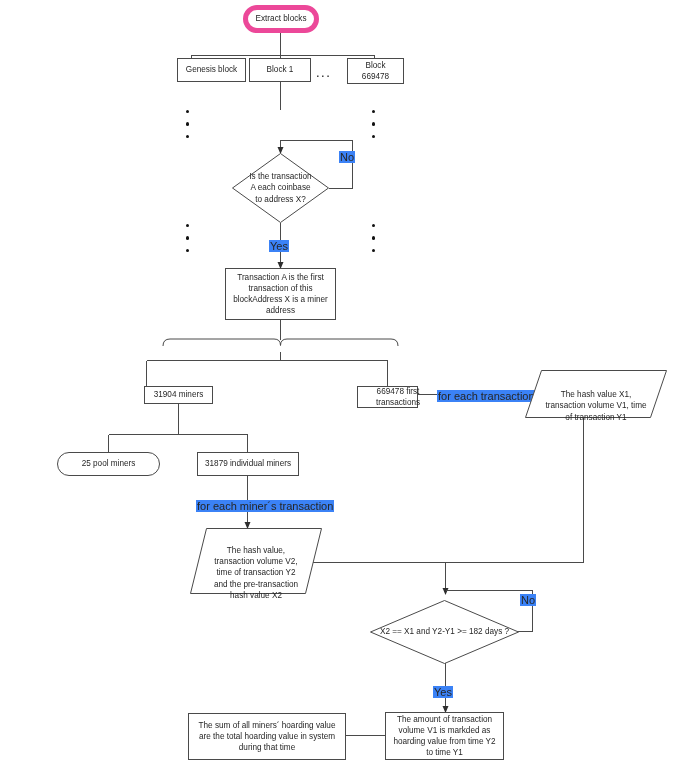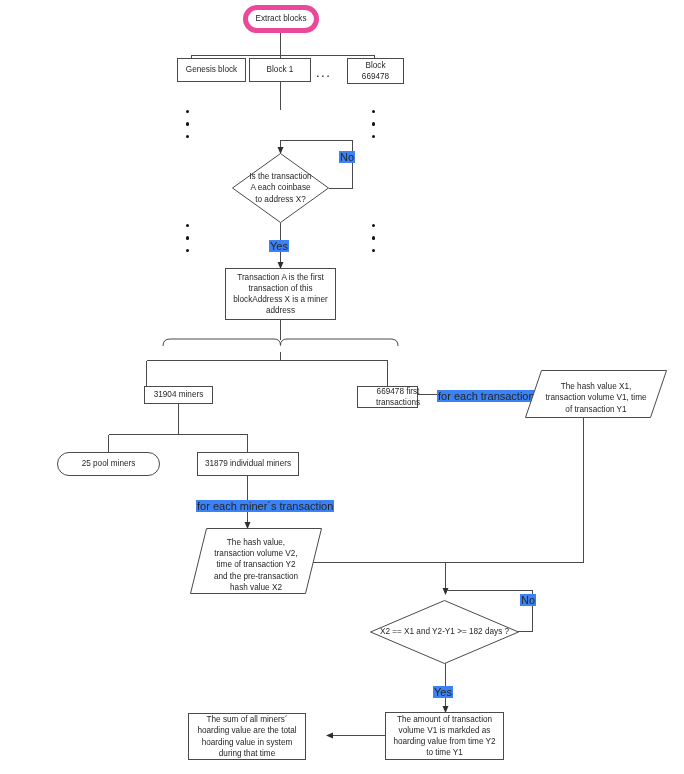--- a/index.html
+++ b/index.html
@@ -61,21 +61,21 @@
     position: absolute;
   }
   .para-wrap svg {
     position: absolute;
     left: 0;
     top: 0;
   }
   .para-text {
     position: absolute;
     left: 0;
-    top: 4px;
+    top: 12px;
     width: 100%;
     height: 100%;
     display: flex;
     align-items: center;
     justify-content: center;
     text-align: center;
     font-size: 8.2px;
     line-height: 1.35;
     color: #262626;
     box-sizing: border-box;
@@ -284,17 +284,17 @@
     <div class="dia-text" style="padding:0 6px;text-align:center;">X2 == X1 and Y2-Y1 &gt;= 182 days ?</div>
   </div>
 
   <div class="edge-label" style="left:520px; top:594px;">No</div>
   <div class="edge-label" style="left:433px; top:686px;">Yes</div>
 
   <div class="node proc" style="left:385px; top:712px; width:119px; height:48px;">
     <span>The amount of transaction volume V1  is markded as hoarding value from time Y2 to time Y1</span>
   </div>
 
-  <div class="node proc" style="left:188px; top:713px; width:118px; height:47px;align-items:center;">
+  <div class="node proc" style="left:188px; top:713px; width:158px; height:47px;align-items:center;">
     <span>The sum of all miners´ hoarding value are the total hoarding value in system during that time</span>
   </div>
 
 </div>
 
 </body></html>

